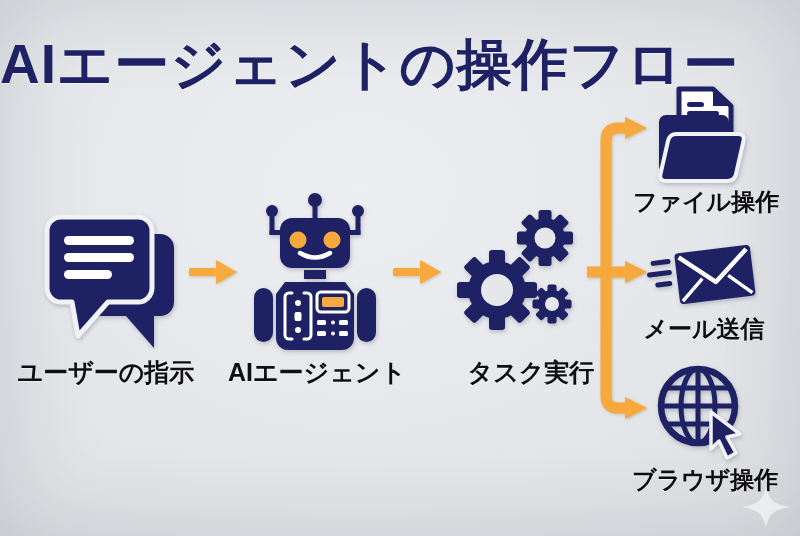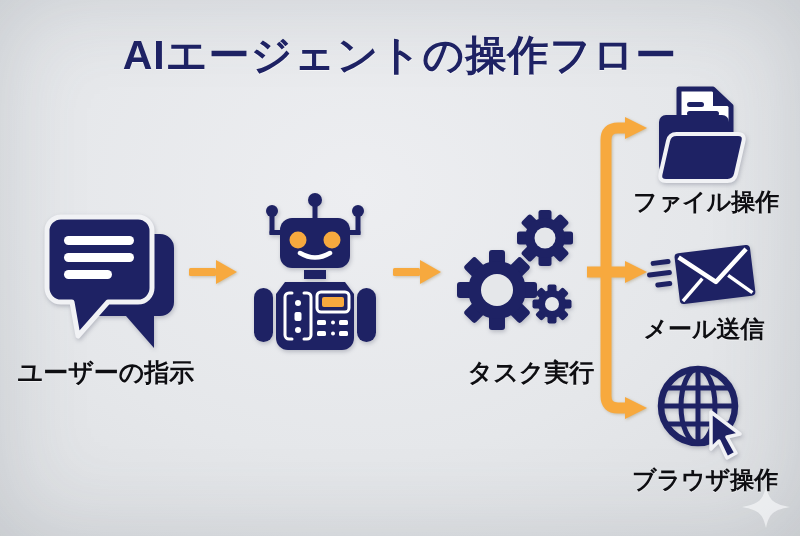--- a/index.html
+++ b/index.html
@@ -15,22 +15,21 @@
     position:relative;
     width:800px;height:536px;
     margin:0 auto;
     background:radial-gradient(ellipse at 45% 35%, #edeef1 0%, var(--bg) 55%, #dcdee1 100%);
     overflow:hidden;
     font-family:"Liberation Sans","DejaVu Sans",sans-serif;
     box-shadow:inset 0 0 90px rgba(80,86,100,0.18);
   }
   .title{
     position:absolute;left:0;right:0;top:28px;
-    text-align:center;
-    font-size:41px;font-weight:800;
+    font-size:55px;font-weight:800;
     color:var(--navy);
     letter-spacing:1px;
     text-shadow:0 1px 0 rgba(255,255,255,0.55);
   }
   .icon{position:absolute;filter:drop-shadow(1px 2px 2px rgba(40,45,70,0.25));}
   .label{
     position:absolute;width:220px;text-align:center;
     font-weight:800;color:var(--label);
     text-shadow:0 1px 0 rgba(255,255,255,0.5);
     white-space:nowrap;
@@ -92,20 +91,21 @@
     <circle class="fw" cx="58" cy="140" r="3"></circle>
     <rect class="sw" stroke-width="3" x="77" y="102" width="32" height="20" rx="4"></rect>
     <rect class="fo" x="82" y="107" width="22" height="10" rx="2"></rect>
     <rect class="fw" x="77" y="130" width="9" height="5" rx="1.5"></rect>
     <circle class="fw" cx="93" cy="132.5" r="2"></circle>
     <rect class="fw" x="99" y="130" width="9" height="5" rx="1.5"></rect>
     <rect class="fw" x="77" y="141" width="9" height="5" rx="1.5"></rect>
     <circle class="fw" cx="93" cy="143.5" r="2"></circle>
     <rect class="fw" x="99" y="141" width="9" height="5" rx="1.5"></rect>
   </svg>
+  <div class="label step-label" style="left:207px;top:356px;">AIエージェント</div>
 
   <svg class="arrow" style="left:392px;top:259px;" width="50" height="26" viewBox="0 0 50 26">
     <rect class="fo" x="1" y="9" width="27" height="8" rx="1.5"></rect>
     <polygon class="fo" points="28,1 49,13 28,25"></polygon>
   </svg>
 
   <svg class="icon" style="left:450px;top:205px;" width="130" height="130" viewBox="0 0 130 130">
     <g>
       <rect class="fn" x="39" y="45" width="16" height="80" rx="3"></rect>
       <rect class="fn" x="39" y="45" width="16" height="80" rx="3" transform="rotate(45 47 85)"></rect>

